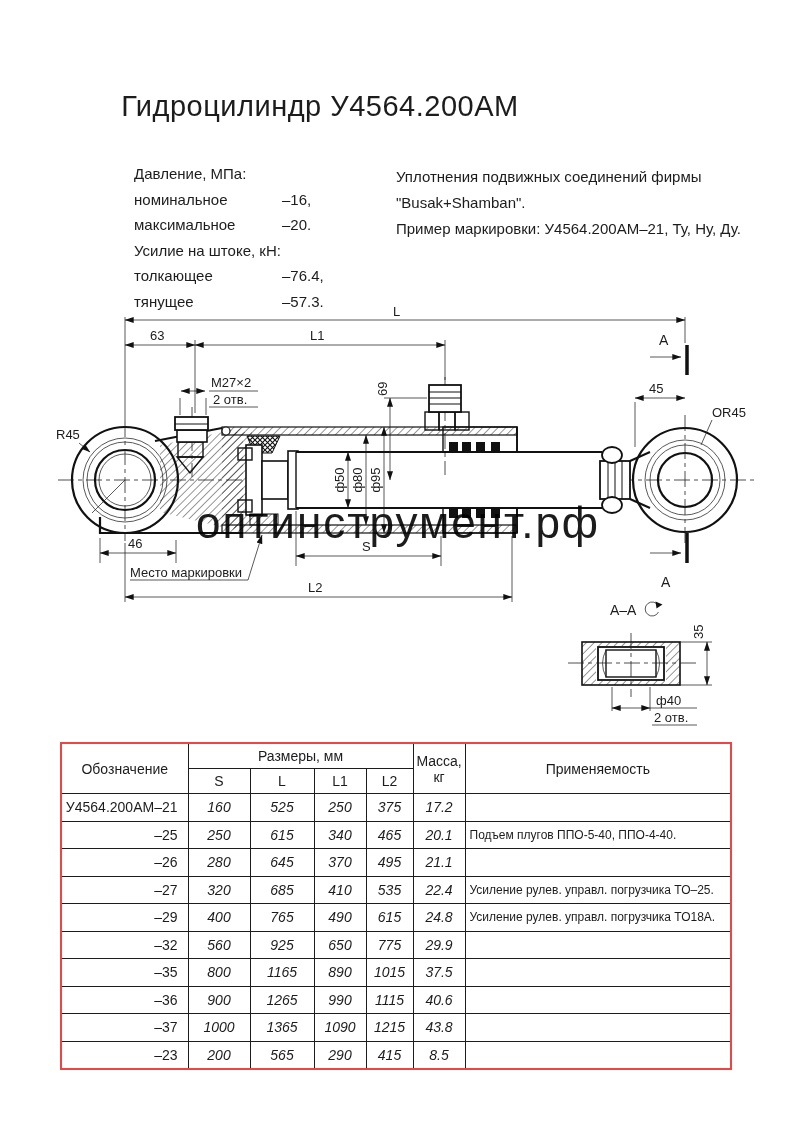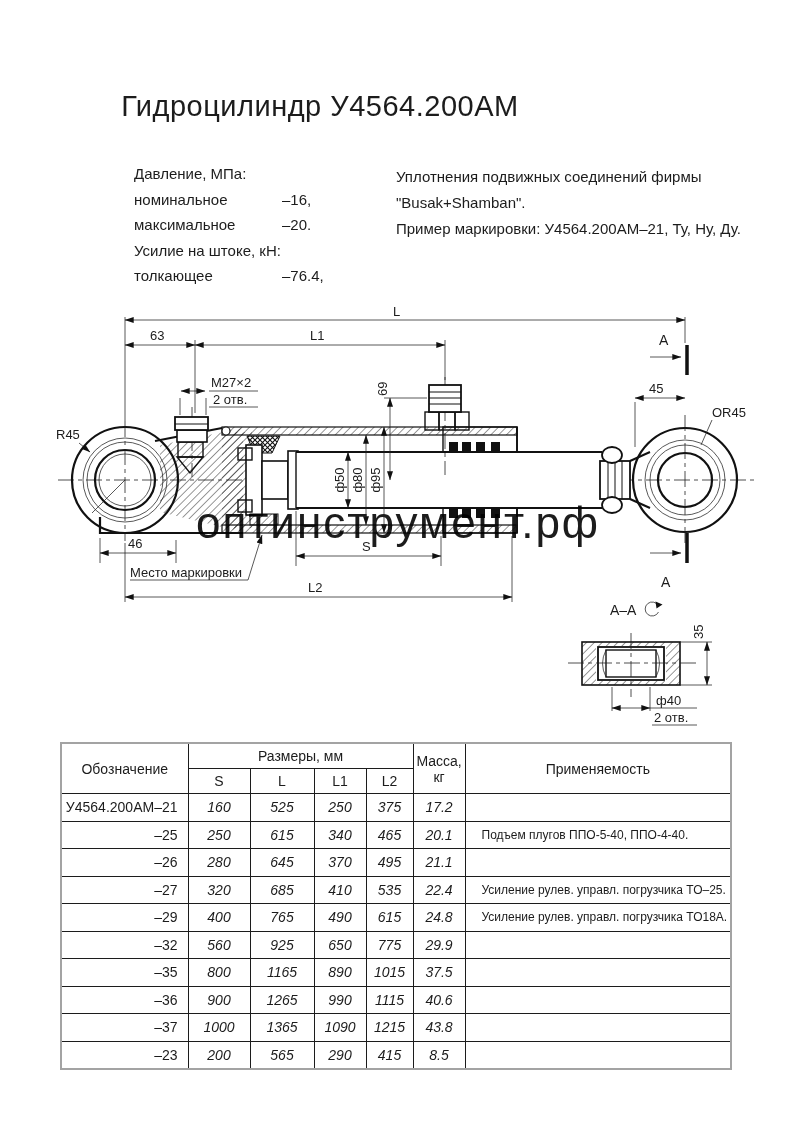--- a/index.html
+++ b/index.html
@@ -7,44 +7,45 @@
        font-family:"Liberation Sans","DejaVu Sans",sans-serif;color:#1c1c1c;}
   .abs{position:absolute;}
   #title{top:90px;left:0;width:640px;text-align:center;font-size:29px;font-weight:400;letter-spacing:.5px;}
   #specs-left{top:165px;left:134px;font-size:15px;}
   #specs-left .line{height:25.5px;position:relative;width:260px;}
   #specs-left .val{position:absolute;left:133px;top:0;margin-left:15px;}
   #specs-right{top:164px;left:396px;font-size:15px;line-height:26px;}
   #drawing{top:295px;left:0;}
   table#dim-table{position:absolute;top:742px;left:60px;width:670px;border-collapse:collapse;table-layout:fixed;}
   #dim-table td,#dim-table th{border:1px solid #1c1c1c;font-weight:400;padding:0;overflow:hidden;white-space:nowrap;}
-  #dim-table{border:2px solid #a3a3a3;}
+  #dim-table{border:2px solid #ef4444;}
   #dim-table thead td{text-align:center;font-size:14px;height:24px;}
   #dim-table tbody td{height:26.5px;font-size:14px;}
   #dim-table .des{text-align:right;padding-right:10px;}
   #dim-table .num{text-align:center;font-style:italic;}
-  #dim-table .app{text-align:left;padding-left:16px;font-size:12px;}
+  #dim-table .app{text-align:left;padding-left:4px;font-size:12px;}
   svg text{fill:#1c1c1c;font-family:"Liberation Sans","DejaVu Sans",sans-serif;}
   .dimtxt{font-size:13px;}
   .hairline{stroke:#222;stroke-width:.75;fill:none;}
   .bold2{stroke:#111;stroke-width:2.2;fill:none;}
   .med{stroke:#111;stroke-width:1.4;fill:none;}
   .cl{stroke:#222;stroke-width:.8;fill:none;stroke-dasharray:16 4 4 4;}
 </style>
 </head>
 <body>
 
 <div class="abs" id="title">Гидроцилиндр У4564.200АМ</div>
 
 <div class="abs" id="specs-left">
   <div class="line"><span>Давление, МПа:</span><span class="val"></span></div>
   <div class="line"><span>номинальное</span><span class="val">–16,</span></div>
   <div class="line"><span>максимальное</span><span class="val">–20.</span></div>
   <div class="line"><span>Усилие на штоке, кН:</span><span class="val"></span></div>
   <div class="line"><span>толкающее</span><span class="val">–76.4,</span></div>
+  <div class="line"><span>тянущее</span><span class="val">–57.3.</span></div>
 </div>
 
 <div class="abs" id="specs-right">
   <div>Уплотнения подвижных соединений фирмы</div>
   <div>"Busak+Shamban".</div>
   <div>Пример маркировки: У4564.200АМ–21, Ту, Ну, Ду.</div>
 </div>
 
 <svg class="abs" id="drawing" width="793" height="445" viewBox="0 0 793 445">
   <defs>

